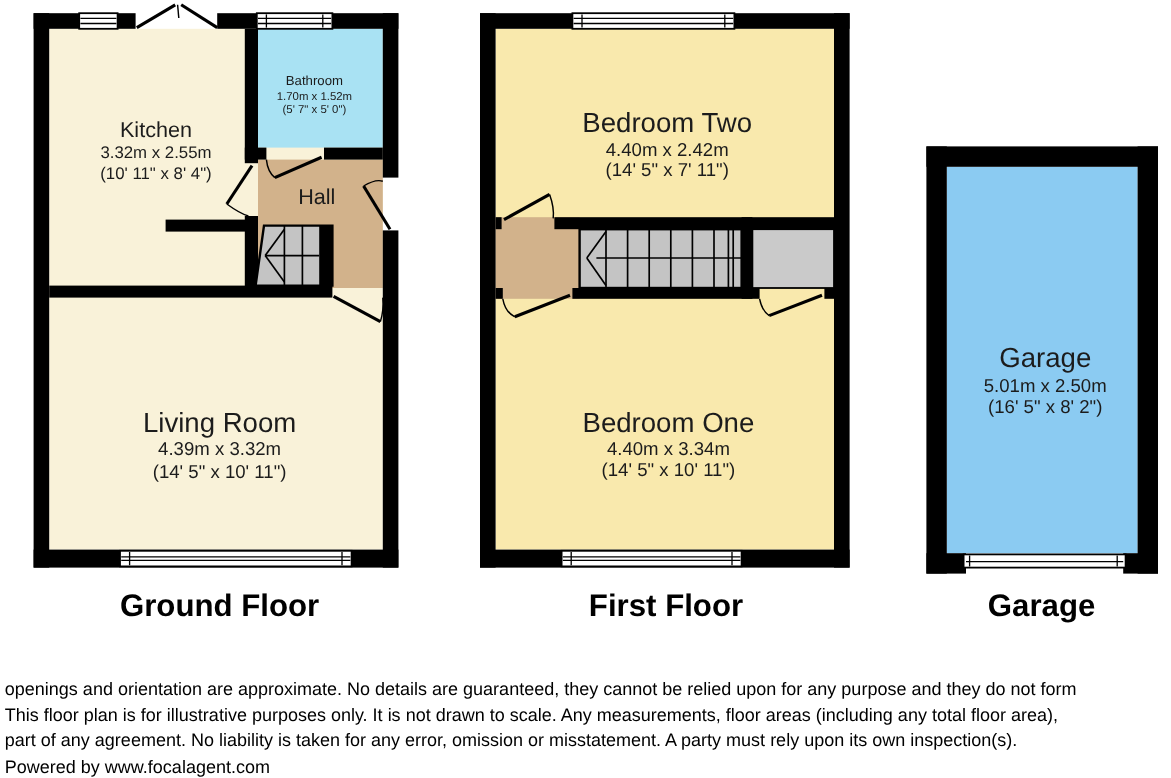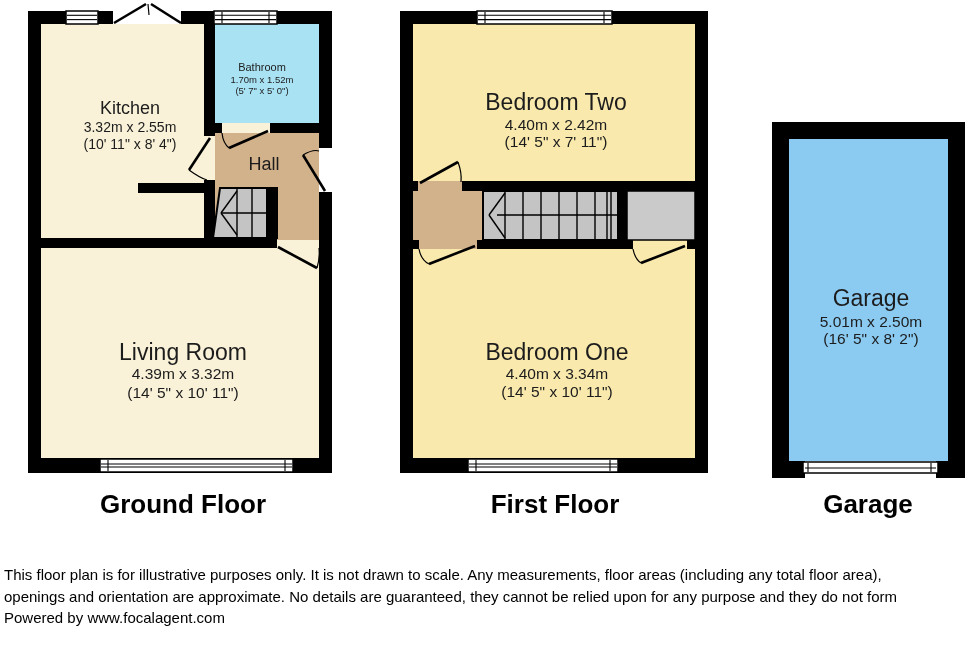--- a/index.html
+++ b/index.html
@@ -221,18 +221,19 @@
     <text class="room-name-lg" x="871" y="306" text-anchor="middle">Garage</text>
     <text class="room-dim-lg" x="871" y="327" text-anchor="middle">5.01m x 2.50m</text>
     <text class="room-dim-lg" x="871" y="344" text-anchor="middle">(16' 5" x 8' 2")</text>
 
     <text class="floor-title" x="868" y="513" text-anchor="middle">Garage</text>
   </g>
 </svg>
 
 
 <div id="disclaimer">
+  <div>openings and orientation are approximate. No details are guaranteed, they cannot be relied upon for any purpose and they do not form</div>
   <div>This floor plan is for illustrative purposes only. It is not drawn to scale. Any measurements, floor areas (including any total floor area),</div>
-  <div>openings and orientation are approximate. No details are guaranteed, they cannot be relied upon for any purpose and they do not form</div>
+  <div>part of any agreement. No liability is taken for any error, omission or misstatement. A party must rely upon its own inspection(s).</div>
   <div>Powered by www.focalagent.com</div>
 </div>
 
 </div>
 
 </body></html>

